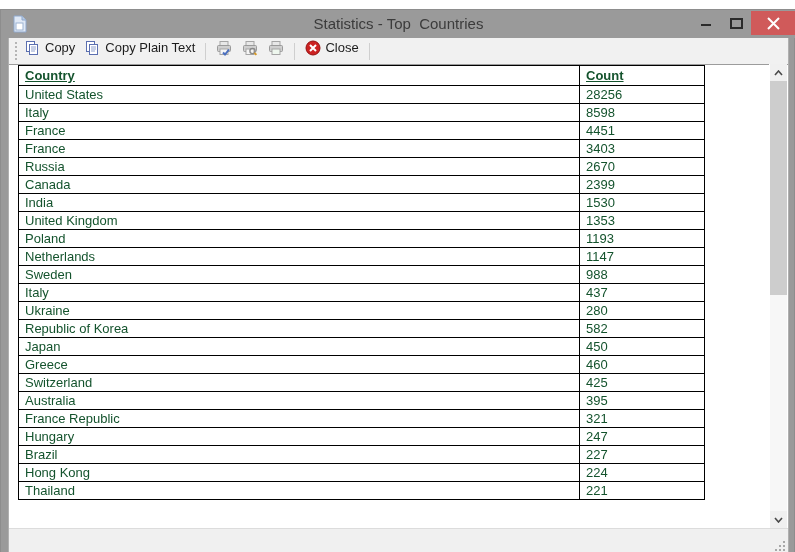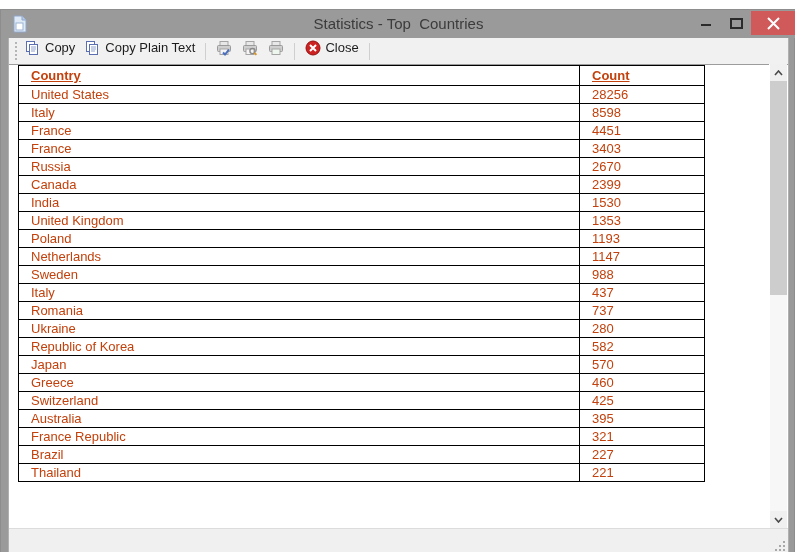--- a/index.html
+++ b/index.html
@@ -143,24 +143,24 @@
     width: 686px;
     border-collapse: collapse;
     table-layout: fixed;
     background: #ffffff;
   }
   .tbl col.c-country { width: 561px; }
   .tbl col.c-count   { width: 125px; }
   .tbl th, .tbl td {
     border: 1px solid #000000;
     font-size: 13px;
-    color: #c2410c;
+    color: #14532d;
     font-family: "Liberation Sans", sans-serif;
     text-align: left;
-    padding: 0 0 0 12px;
+    padding: 0 0 0 6px;
     height: 17px;
     line-height: 17px;
     font-weight: normal;
     overflow: hidden;
     white-space: nowrap;
   }
   .tbl th {
     font-weight: bold;
     height: 19px;
     line-height: 19px;
@@ -404,54 +404,58 @@
             </tr>
             <tr>
               <td>Sweden</td>
               <td>988</td>
             </tr>
             <tr>
               <td>Italy</td>
               <td>437</td>
             </tr>
             <tr>
-              <td>Romania</td>
-              <td>737</td>
-            </tr>
-            <tr>
               <td>Ukraine</td>
               <td>280</td>
             </tr>
             <tr>
               <td>Republic of Korea</td>
               <td>582</td>
             </tr>
             <tr>
               <td>Japan</td>
-              <td>570</td>
+              <td>450</td>
             </tr>
             <tr>
               <td>Greece</td>
               <td>460</td>
             </tr>
             <tr>
               <td>Switzerland</td>
               <td>425</td>
             </tr>
             <tr>
               <td>Australia</td>
               <td>395</td>
             </tr>
             <tr>
               <td>France Republic</td>
               <td>321</td>
             </tr>
             <tr>
+              <td>Hungary</td>
+              <td>247</td>
+            </tr>
+            <tr>
               <td>Brazil</td>
               <td>227</td>
+            </tr>
+            <tr>
+              <td>Hong Kong</td>
+              <td>224</td>
             </tr>
             <tr>
               <td>Thailand</td>
               <td>221</td>
             </tr>
           </tbody>
       </table>
     </div>
 
     <div class="vscroll">

